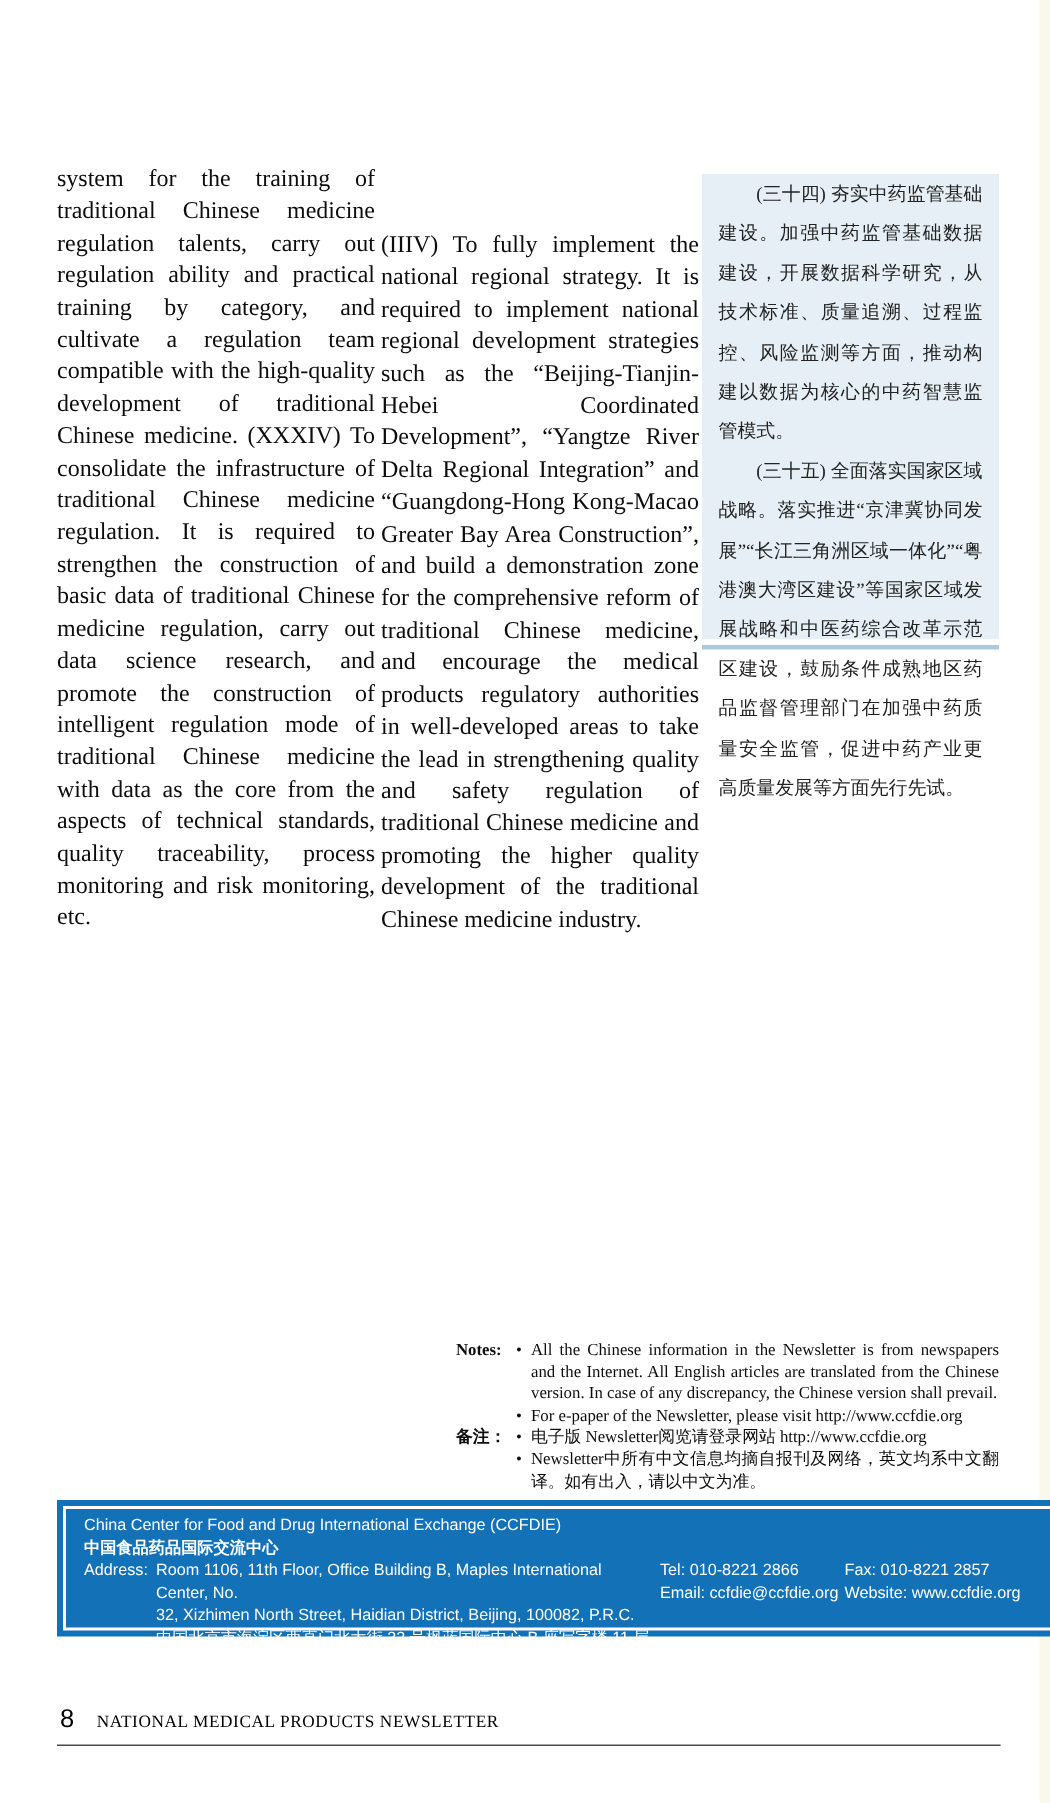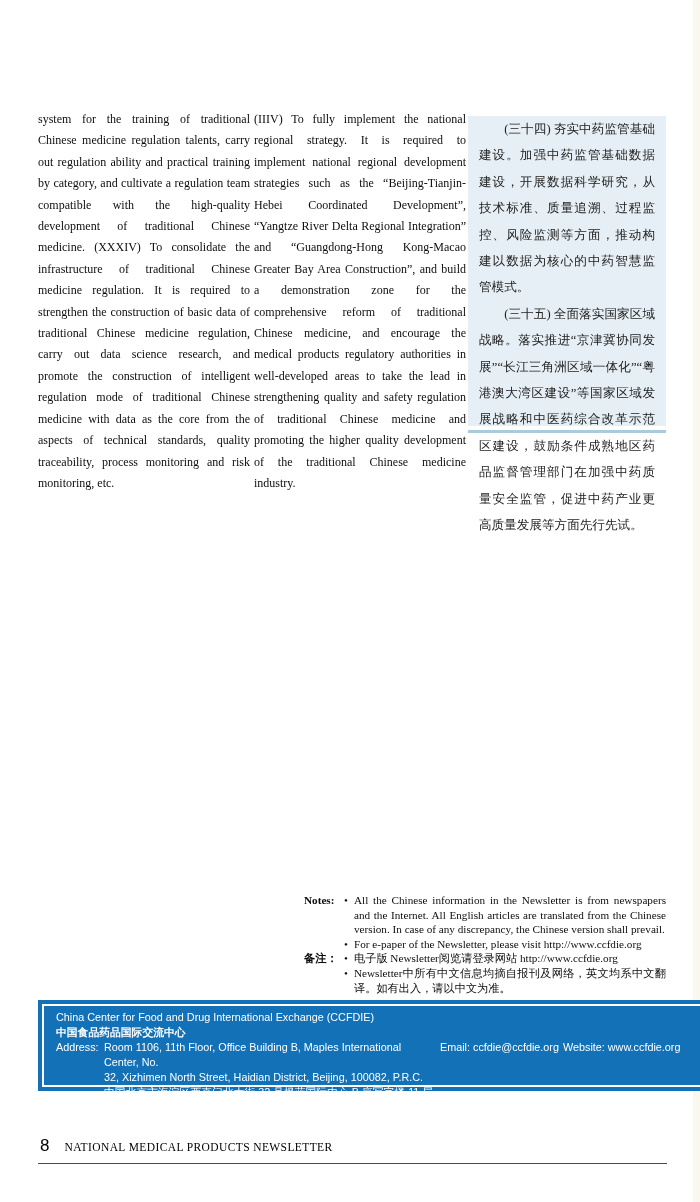--- a/index.html
+++ b/index.html
@@ -7,24 +7,24 @@
     position:relative;width:700px;height:1202px;background:#ffffff;
     margin:0 auto;overflow:hidden;
     font-family:"Liberation Serif", serif;color:#111;
   }
   
   .scan-edge{position:absolute;right:0;top:0;width:7px;height:100%;background:#faf8ed;}
 
   
   .col{
     position:absolute;top:109px;width:212px;
-    font-size:12px;line-height:21.4px;text-align:justify;color:#0d0d0d;
+    font-size:16px;line-height:21.4px;text-align:justify;color:#0d0d0d;
   }
   .col1{left:38px;}
-  .col2{left:254px;}
+  .col2{left:254px;margin-top:44px;}
 
   
   .cn-box{
     position:absolute;left:468px;top:116px;width:198px;height:310px;
     background:#e6eff5;box-sizing:border-box;padding:0 11px 0 11px;
   }
   .cn-box p{
     margin:0;text-indent:2em;font-size:12.6px;line-height:26.4px;
     text-align:justify;color:#222;
   }
@@ -106,20 +106,24 @@
         <div class="addr-label">Address:</div>
         <div class="addr-lines">
           <div>Room 1106, 11th Floor, Office Building B, Maples International Center, No.</div>
           <div>32, Xizhimen North Street, Haidian District, Beijing, 100082, P.R.C.</div>
           <div>中国北京市海淀区西直门北大街 32 号枫蓝国际中心 B 座写字楼 11 层 1106 室</div>
           <div>邮编 :100082</div>
         </div>
       </div>
       <div class="contact-block">
         <div class="contact-row">
+          <div class="c1">Tel: 010-8221 2866</div>
+          <div>Fax: 010-8221 2857</div>
+        </div>
+        <div class="contact-row">
           <div class="c1">Email: ccfdie@ccfdie.org</div>
           <div>Website: www.ccfdie.org</div>
         </div>
       </div>
     </div>
   </div>
 
   <div class="pf">
     <div class="pf-num">8</div>
     <div class="pf-title">NATIONAL MEDICAL PRODUCTS NEWSLETTER</div>

